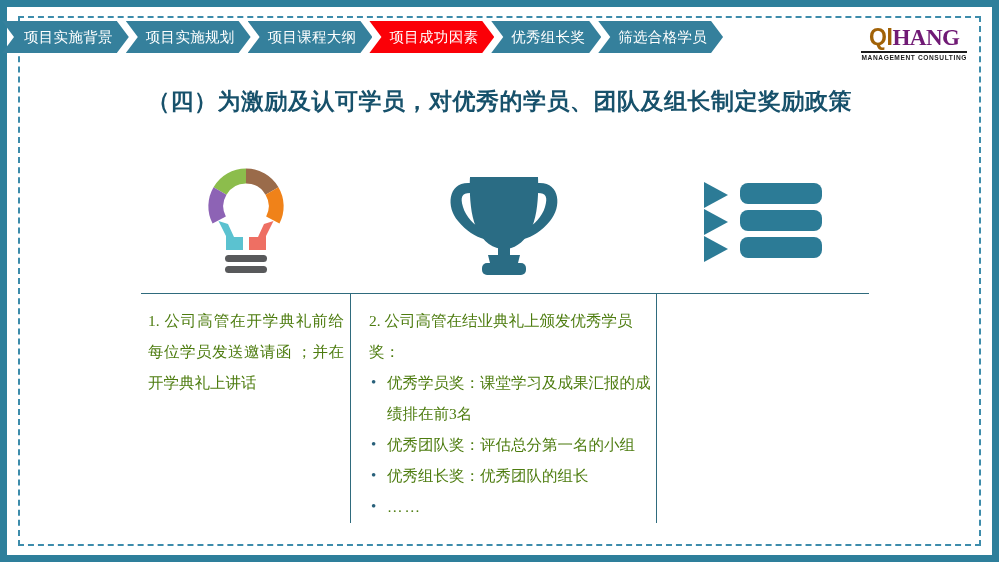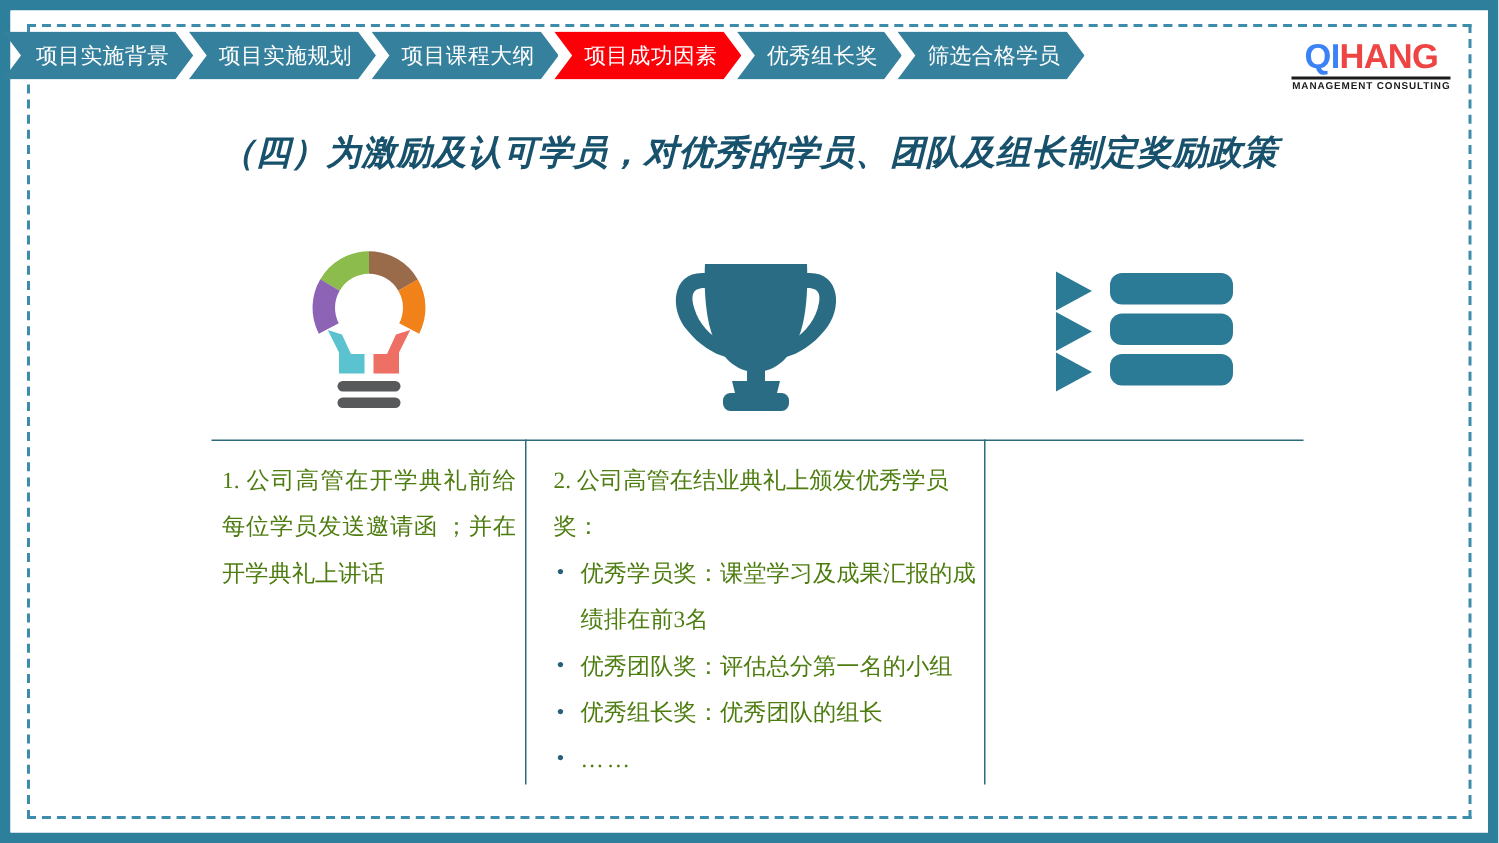--- a/index.html
+++ b/index.html
@@ -89,22 +89,22 @@
     text-align: center;
     font-family: "Liberation Sans", "DejaVu Sans", sans-serif;
   }
   .logo-main {
     font-size: 23px;
     font-weight: bold;
     letter-spacing: -0.5px;
     line-height: 1;
     white-space: nowrap;
   }
-  .logo-qi { color: #3b82f6; }
-  .logo-hang { color: #ef4444; }
+  .logo-qi { color: #a16207; }
+  .logo-hang { color: #701a75; font-family: Liberation Serif, serif; }
   .logo-rule {
     height: 2px;
     background: #1c1c1c;
     margin: 2px 0 1px 0;
   }
   .logo-sub {
     font-size: 6.6px;
     font-weight: bold;
     letter-spacing: 0.6px;
     color: #1c1c1c;
@@ -116,21 +116,20 @@
     position: absolute;
     left: 0;
     top: 86px;
     width: 999px;
     text-align: center;
     font-family: "Liberation Serif", "DejaVu Serif", serif;
     font-weight: bold;
     font-size: 23px;
     color: #17516b;
     letter-spacing: 0.5px;
-    font-style: italic;
   }
 
   
   .icons {
     position: absolute;
     left: 141px;
     top: 166px;
     width: 728px;
     height: 115px;
   }

